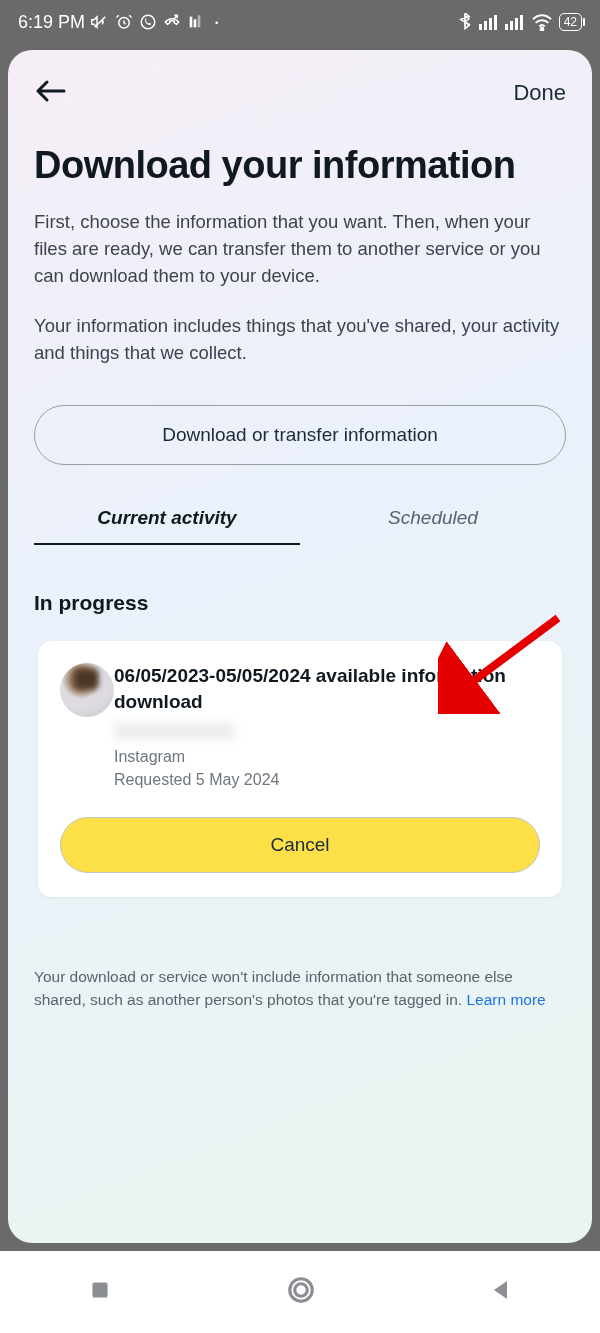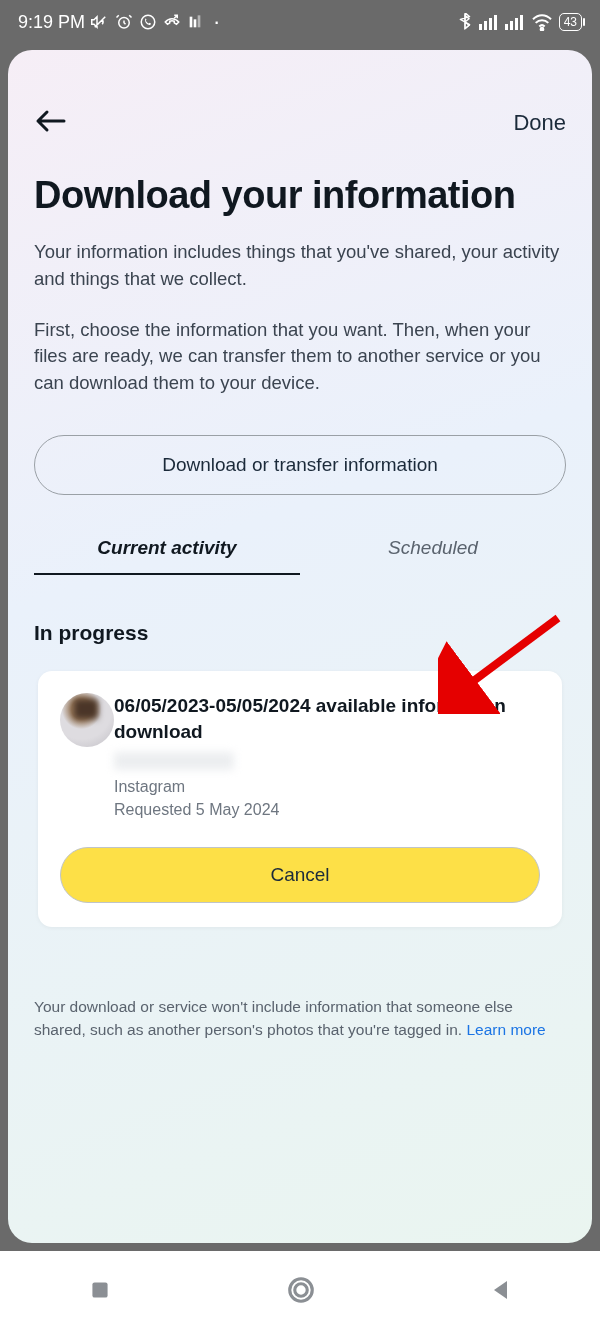--- a/index.html
+++ b/index.html
@@ -29,21 +29,20 @@
     position: absolute;
     top: 50px; left: 8px; right: 8px;
     bottom: 90px;
     background: linear-gradient(160deg, #f6eef6 0%, #eaf1fb 40%, #eaf5f0 100%);
     border-radius: 24px;
     padding: 28px 26px 20px 26px;
     overflow: hidden;
   }
   .app-header {
     display:flex; justify-content: space-between; align-items:center;
-    margin-top: 30px;
     margin-bottom: 36px;
     text-align: right;
   }
   .back-btn { cursor:pointer; }
   .done-btn { font-size: 22px; color:#1b2a3a; cursor:pointer; }
   h1.page-title { font-size: 38px; font-weight: 700; color:#101820; margin-bottom: 22px; letter-spacing:-0.5px;}
   p.para { font-size: 18.5px; line-height: 1.45; color:#3b4450; margin-bottom: 24px; }
   .primary-btn {
     width: 100%;
     border: 1px solid #9aa0a6;
@@ -104,21 +103,21 @@
     position:absolute; bottom:0; left:0; right:0; height:82px;
     background:#ffffff; display:flex; justify-content:space-around; align-items:center;
   }
   .nav-bar .navicon { color:#8b8f94; }
 </style>
 </head>
 <body>
 
 <div class="status-bar">
   <div class="status-left">
-    <span>9:19 PM</span>
+    <span>6:19 PM</span>
     <svg width="18" height="18" viewBox="0 0 24 24" fill="none" stroke="#fff" stroke-width="2">
         <path d="M8 5l-4 4H1v6h3l4 4zM19 5L5 19M15 9a5 5 0 010 6"></path>
       </svg>
     <svg width="18" height="18" viewBox="0 0 24 24" fill="none" stroke="#fff" stroke-width="2">
         <circle cx="12" cy="13" r="7"></circle>
         <path d="M12 10v3l2 2M5 3l-3 3M22 6l-3-3"></path>
       </svg>
     <svg width="18" height="18" viewBox="0 0 24 24" fill="none" stroke="#fff" stroke-width="2">
         <circle cx="12" cy="12" r="9"></circle>
         <path d="M8 9c0 4 3 7 7 7l1-2-2-1-1 1c-2-1-3-2-4-4l1-1-1-2z" fill="#fff" stroke="none"></path>
@@ -149,41 +148,41 @@
         <rect x="0" y="10" width="3" height="6"></rect>
         <rect x="5" y="7" width="3" height="9"></rect>
         <rect x="10" y="4" width="3" height="12"></rect>
         <rect x="15" y="1" width="3" height="15"></rect>
       </svg>
     <svg width="22" height="18" viewBox="0 0 24 20" fill="none" stroke="#fff" stroke-width="2.2">
         <path d="M2 7c6-6 14-6 20 0M5 11c4-4 10-4 14 0M9 15c2-2 4-2 6 0"></path>
         <circle cx="12" cy="18" r="1.5" fill="#fff"></circle>
       </svg>
     <span style="border:1.5px solid #fff; border-radius:5px; font-size:12px; padding:1px 4px; position:relative;">
-      <span>43</span>
+      <span>42</span>
       <span style="position:absolute; right:-4px; top:4px; width:2px; height:8px; background:#fff; border-radius:1px;"></span>
     </span>
   </div>
 </div>
 
 <div class="app-card">
 
   <div class="app-header">
     <div class="back-btn">
       <svg width="34" height="26" viewBox="0 0 34 26" stroke="#101820" stroke-width="3" fill="none" stroke-linecap="round" stroke-linejoin="round">
           <path d="M30 13H4M13 4l-9 9 9 9"></path>
         </svg>
     </div>
     <div class="done-btn">Done</div>
   </div>
 
   <h1 class="page-title">Download your information</h1>
 
+  <p class="para">First, choose the information that you want. Then, when your files are ready, we can transfer them to another service or you can download them to your device.</p>
   <p class="para">Your information includes things that you've shared, your activity and things that we collect.</p>
-  <p class="para">First, choose the information that you want. Then, when your files are ready, we can transfer them to another service or you can download them to your device.</p>
 
   <button class="primary-btn">Download or transfer information</button>
 
   <div class="tabs">
     <div class="tab active">Current activity</div>
     <div class="tab">Scheduled</div>
   </div>
 
   <div class="section-heading">In progress</div>
 

